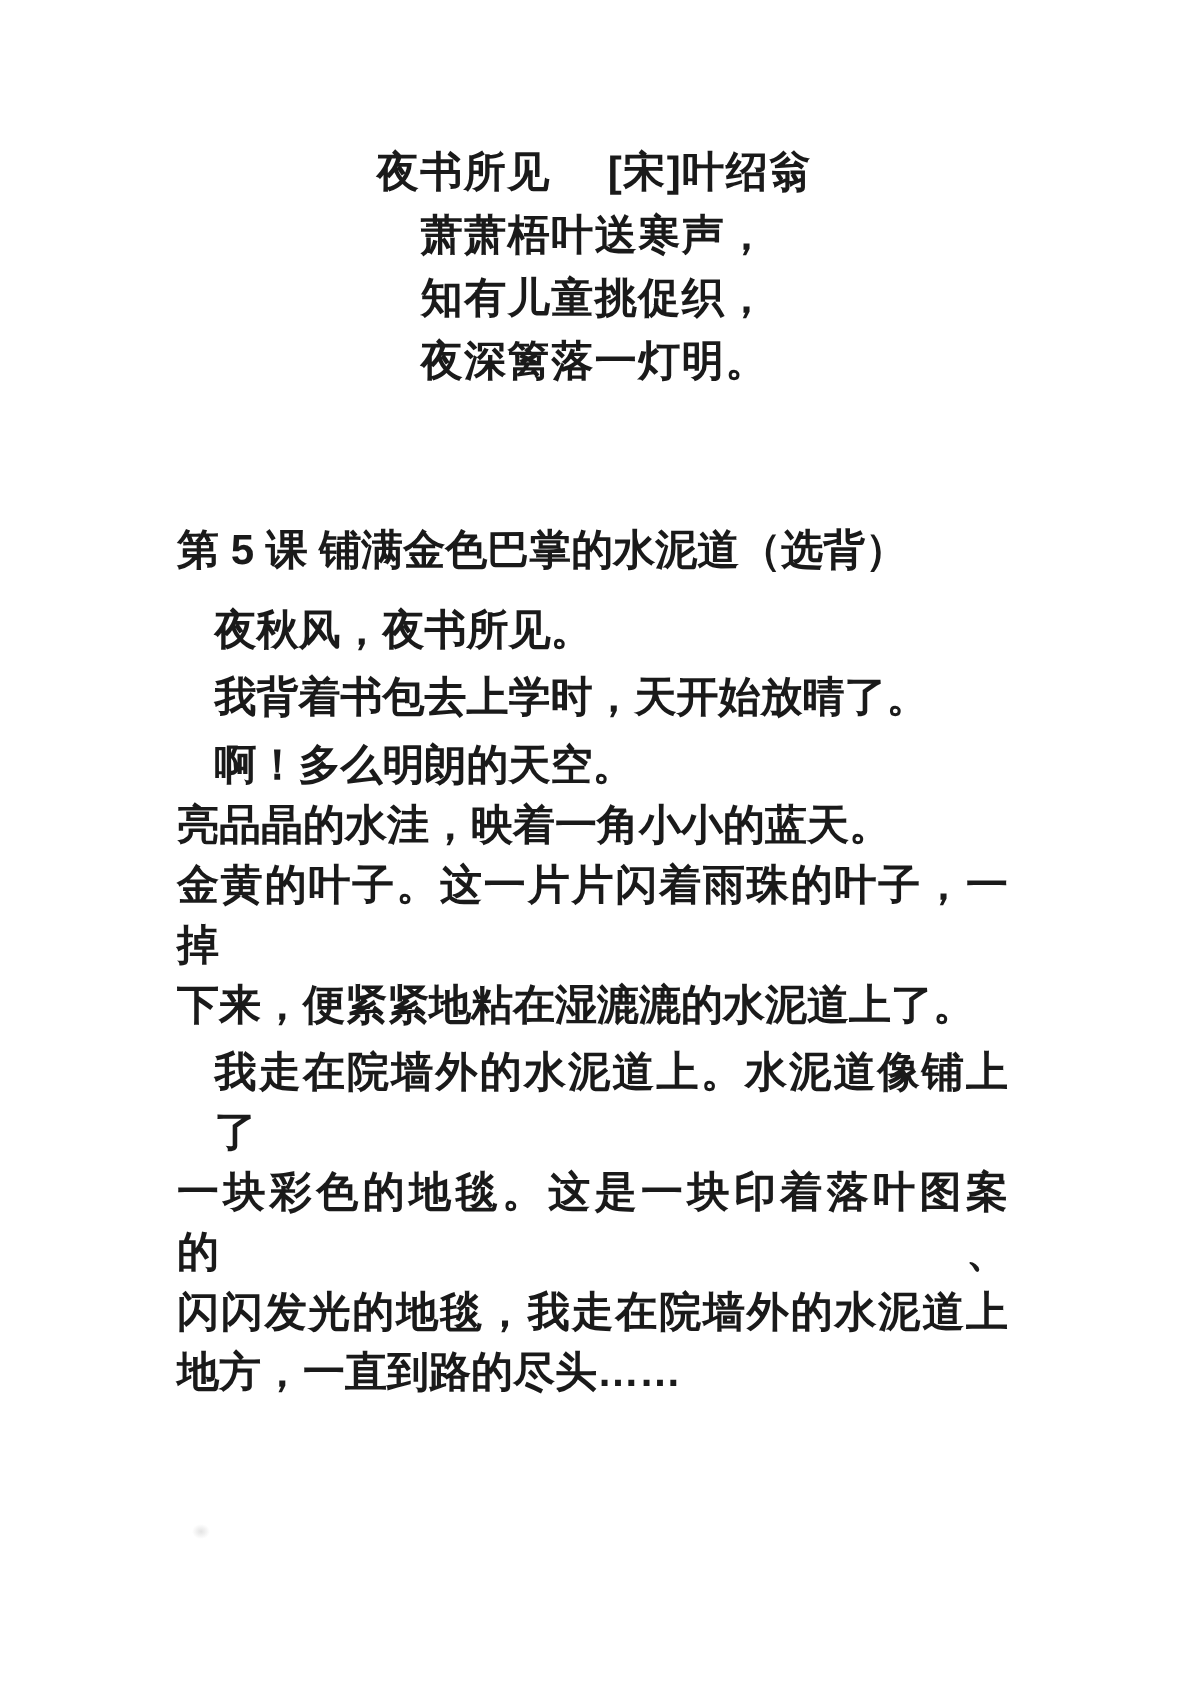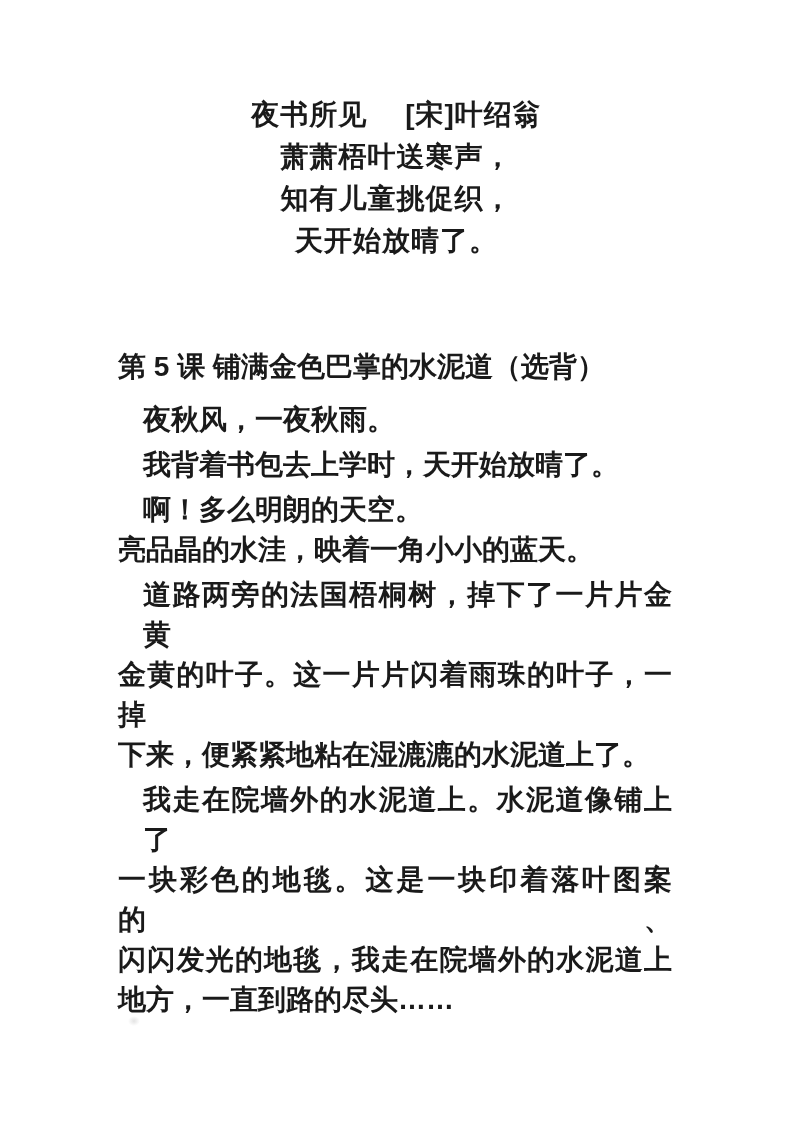--- a/index.html
+++ b/index.html
@@ -84,32 +84,31 @@
 
 <div class="page">
 
   <div class="poem">
     <div class="poem-title">
       <span>夜书所见</span><span class="tgap"></span><span>[宋]叶绍翁</span>
     </div>
     <div id="poem-lines">
         <div class="poem-line">萧萧梧叶送寒声，</div>
         <div class="poem-line">知有儿童挑促织，</div>
-        <div class="poem-line">天开始放晴了。</div>
+        <div class="poem-line">夜深篱落一灯明。</div>
       </div>
   </div>
 
   <div class="lesson">
     <div class="heading">第 5 课 铺满金色巴掌的水泥道（选背）</div>
     <div id="lesson-lines">
-        <div class="line indent">夜秋风，一夜秋雨。</div>
+        <div class="line indent">夜秋风，夜书所见。</div>
         <div class="line indent">我背着书包去上学时，天开始放晴了。</div>
         <div class="line indent">啊！多么明朗的天空。</div>
         <div class="line">亮品晶的水洼，映着一角小小的蓝天。</div>
-        <div class="line indent full">道路两旁的法国梧桐树，掉下了一片片金黄</div>
         <div class="line full">金黄的叶子。这一片片闪着雨珠的叶子，一掉</div>
         <div class="line">下来，便紧紧地粘在湿漉漉的水泥道上了。</div>
         <div class="line indent full">我走在院墙外的水泥道上。水泥道像铺上了</div>
         <div class="line full">一块彩色的地毯。这是一块印着落叶图案的、</div>
         <div class="line full">闪闪发光的地毯，我走在院墙外的水泥道上</div>
         <div class="line">地方，一直到路的尽头……</div>
       </div>
   </div>
 
   <div class="artifact"></div>

